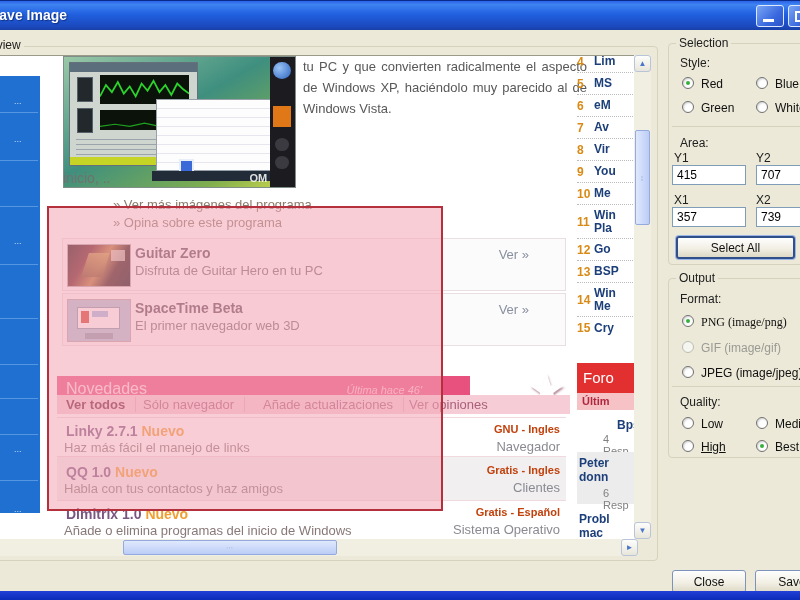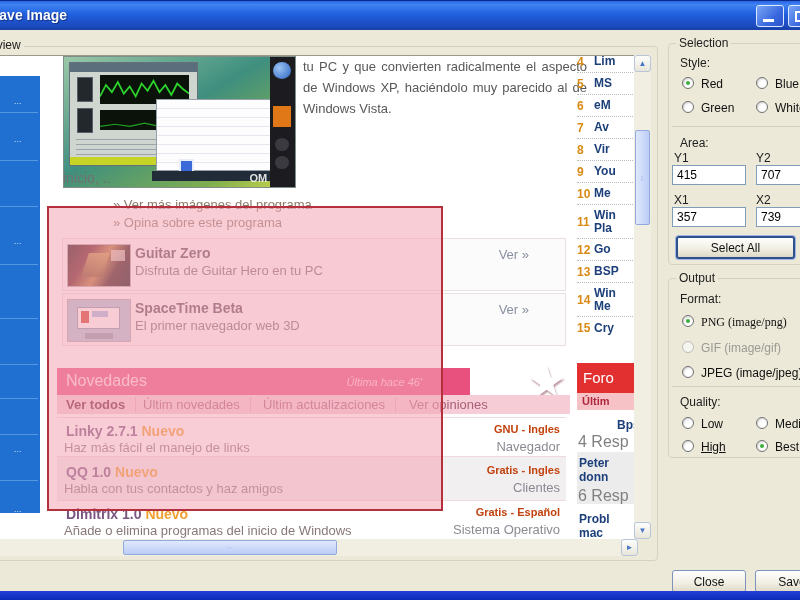--- a/index.html
+++ b/index.html
@@ -64,21 +64,21 @@
   .th-guitar .hl { position:absolute; right:8%; top:12%; width:22%; height:26%; background:#e8e0d0; opacity:.7; }
   .th-space { background:#b0c4d4; }
   .th-space .win { position:absolute; left:14%; top:16%; width:70%; height:55%; background:#fdfdfd; border:1px solid #8898a8; }
   .th-space .rb { position:absolute; left:8%; top:18%; width:20%; height:58%; background:#d04028; }
   .th-space .bb { position:absolute; left:34%; top:18%; width:40%; height:28%; background:#4a78c8; opacity:.5; }
   .th-space .strip { position:absolute; left:28%; bottom:6%; width:44%; height:14%; background:#8a9aac; }
   .appname { position:absolute; left:72px; top:6px; font-size:14px; font-weight:bold; color:#5f4b5a; }
   .appdesc { position:absolute; left:72px; top:24px; font-size:13px; color:#7a6a72; }
   .ver { position:absolute; right:36px; top:8px; font-size:13px; color:#8890a0; }
 
-  .novbar { position:absolute; left:57px; top:312px; width:413px; height:27px; background:#e8517e; }
+  .novbar { position:absolute; left:57px; top:320px; width:413px; height:27px; background:#e8517e; }
   .novtitle { position:absolute; left:9px; top:4px; font-size:16px; color:#ffd8e2; }
   .novlast { position:absolute; right:48px; top:8px; font-size:11px; color:#ffc0d2; font-style:italic; }
   .star { position:absolute; left:470px; top:-12px; font-size:44px; color:#fff; text-shadow:1px 2px 2px rgba(120,40,60,.5); }
   .tabs { position:absolute; left:57px; top:339px; width:513px; height:19px; background:#f6ccd6; }
   .tab { position:absolute; top:2px; font-size:13px; color:#aa6078; border-right:1px solid #e4aab8; padding-right:10px; }
   .tab.sel { font-weight:bold; color:#6e2038; }
 
   .newsrow { position:absolute; left:57px; width:509px; border-top:1px solid #f0dade; }
   .newsname { position:absolute; left:9px; top:5px; font-size:14px; font-weight:bold; color:#7a5580; }
   .badge { color:#f0a030; }
@@ -88,21 +88,21 @@
 
   .ranklist { position:absolute; left:577px; top:-5px; width:56px; }
   .rank { display:flex; border-bottom:1px dotted #bcbcbc; align-items:center; }
   .rank .n { width:17px; color:#d98a14; font-weight:bold; font-size:12px; flex:none; }
   .rank .t { color:#1c3f7a; font-weight:bold; font-size:12px; line-height:13px; }
   .forohead { position:absolute; left:577px; top:307px; width:57px; height:30px; background:#e23030; }
   .forohead span { position:absolute; left:6px; top:6px; color:#ffffff; font-size:15px; }
   .forosub { position:absolute; left:577px; top:337px; width:57px; height:17px; background:#f6c2c6; }
   .forosub span { position:absolute; left:5px; top:2px; color:#b02840; font-weight:bold; font-size:11px; }
   .thr-name { position:absolute; left:579px; width:54px; color:#1c3f7a; font-weight:bold; font-size:12px; line-height:14px; }
-  .thr-rep { position:absolute; left:578px; color:#808080; font-size:16px; }
+  .thr-rep { position:absolute; left:603px; color:#808080; font-size:11px; }
   .thr-bg { position:absolute; left:577px; top:396px; width:57px; height:52px; background:#ececec; }
 
   .overlay { position:absolute; left:47px; top:150px; width:396px; height:305px;
     background:rgba(244,164,180,.55); border:2px solid #b4303c; }
 
   
   .vscroll { position:absolute; left:634px; top:55px; width:17px; height:484px; background:#f1efe2; }
   .hscroll { position:absolute; left:0; top:539px; width:638px; height:17px; background:#f1efe2; }
   .sbtn { position:absolute; width:17px; height:17px; border-radius:3px; background:linear-gradient(180deg,#fdfdfb,#e8e6da);
     border:1px solid #b8c4da; color:#4a76c8; font-size:8px; text-align:center; line-height:15px; }
@@ -219,22 +219,22 @@
     <div class="ver">Ver »</div>
   </div>
 
   <div class="novbar">
     <div class="novtitle">Novedades</div>
     <div class="novlast">Última hace 46'</div>
     <div class="star">★</div>
   </div>
   <div class="tabs">
     <div class="tab sel" style="left:9px;">Ver todos</div>
-    <div class="tab" style="left:86px;">Últim novedades</div>
-    <div class="tab" style="left:206px;">Últim actualizaciones</div>
+    <div class="tab" style="left:86px;">Sólo navegador</div>
+    <div class="tab" style="left:206px;">Añade actualizaciones</div>
     <div class="tab" style="left:352px; border-right:none;">Ver opiniones</div>
   </div>
 
   <div class="newsrow" style="top:361px; height:39px;">
     <div class="newsname"><span>Linky 2.7.1</span> <span class="badge">Nuevo</span></div>
     <div class="newsdesc">Haz más fácil el manejo de links</div>
     <div class="lic">GNU - Ingles</div>
     <div class="cat">Navegador</div>
   </div>
   <div class="newsrow" style="top:400px; height:44px; background:#f1eff0;">

